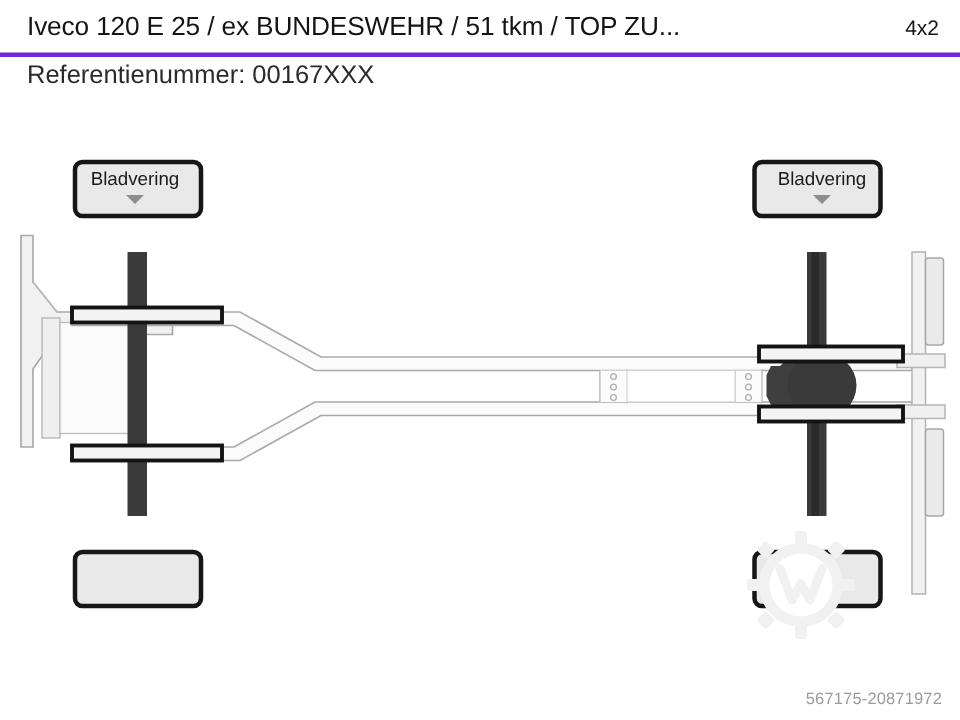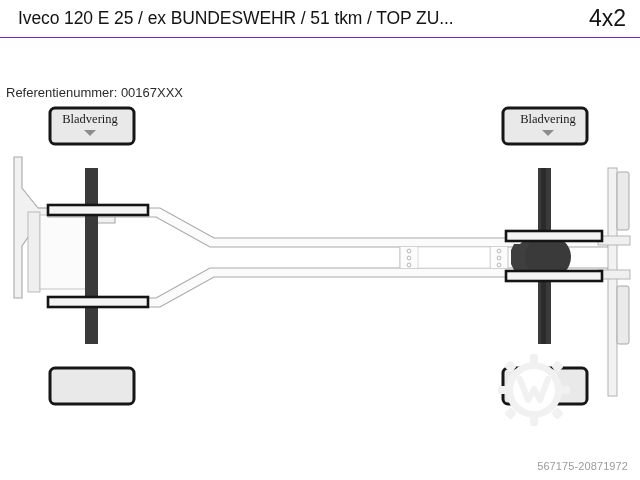--- a/index.html
+++ b/index.html
@@ -16,68 +16,66 @@
     color: #1a1a1a;
   }
 
   
   #header {
     position: absolute;
     left: 0; top: 0;
     width: 640px;
     height: 38px;
     box-sizing: border-box;
-    border-bottom: 1px solid #6d28d9;
+    border-bottom: 3px solid #6d28d9;
     display: flex;
     align-items: center;
     justify-content: space-between;
     padding: 0 14px 0 18px;
   }
   #listing-title {
     font-size: 17.5px;
     font-weight: 400;
     letter-spacing: -0.1px;
     white-space: nowrap;
     overflow: hidden;
     color: #141414;
   }
   #axle-config {
-    font-size: 23px;
+    font-size: 14px;
     font-weight: 400;
     color: #141414;
     white-space: nowrap;
     padding-left: 10px;
   }
 
   
   #subheader {
     position: absolute;
-    left: 6px; top: 40px;
-    font-size: 13px;
+    left: 18px; top: 40px;
+    font-size: 17px;
     color: #2b2b2b;
     white-space: nowrap;
-    margin-top: 45px;
   }
   #subheader .ref-value { }
 
   
   #diagram {
     position: absolute;
     left: 0; top: 60px;
     width: 640px;
     height: 400px;
   }
   #diagram svg { display: block; }
 
   
   .annotation {
     position: absolute;
     text-align: center;
     width: 140px;
-    font-family: Liberation Serif, serif;
   }
   .annotation .ann-text {
     font-size: 12.5px;
     color: #1a1a1a;
     display: block;
     line-height: 15px;
   }
   .annotation .ann-arrow {
     display: block;
     margin: 3px auto 0 auto;

